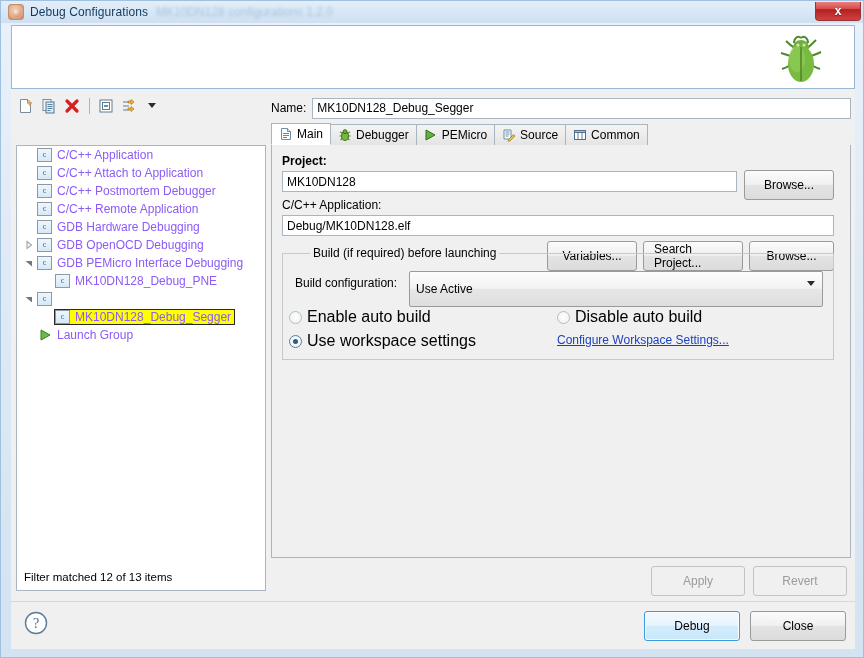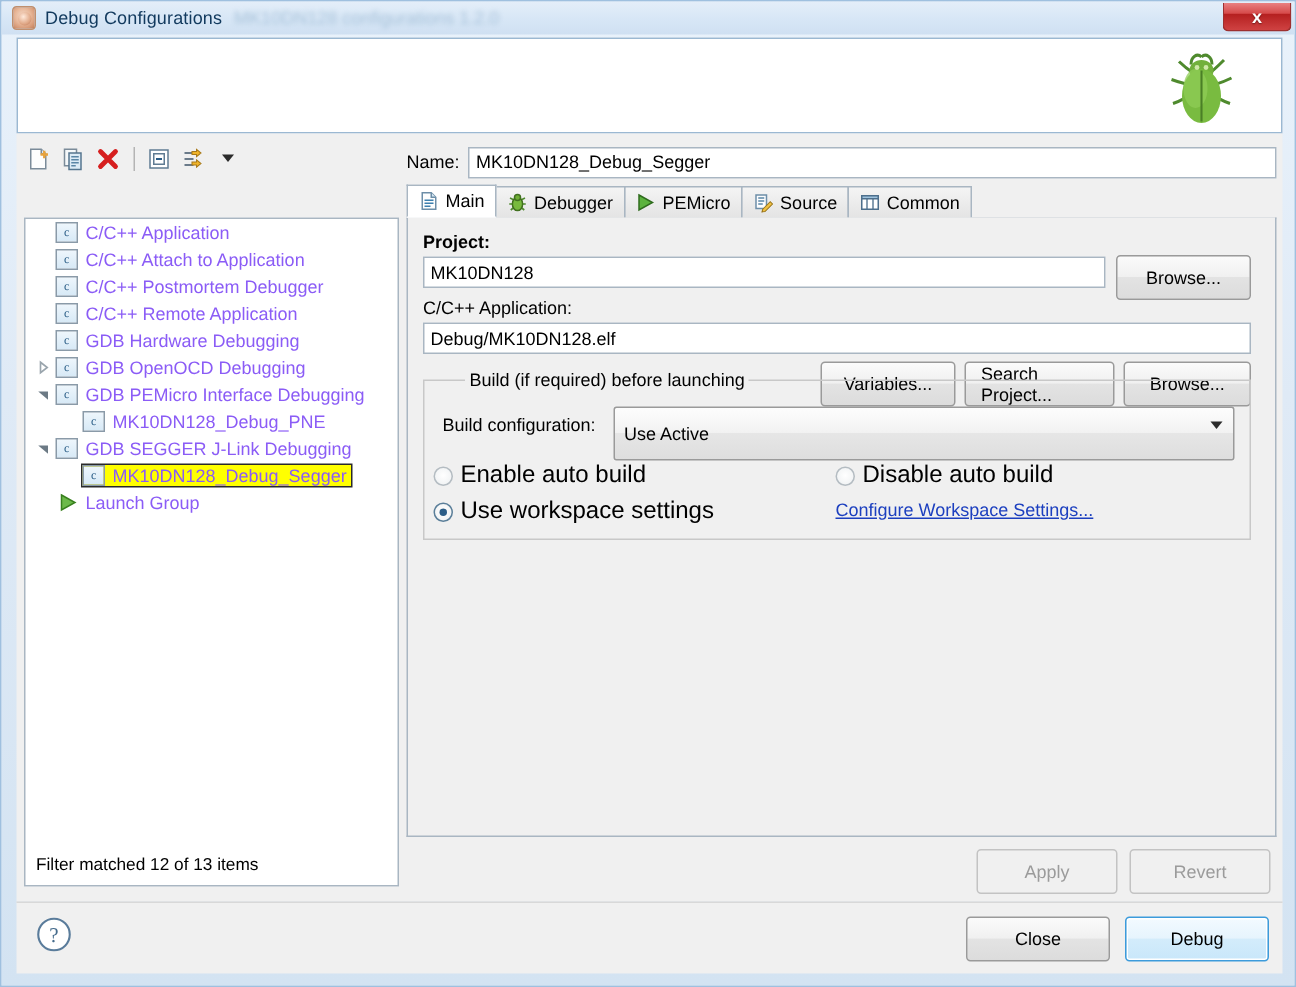--- a/index.html
+++ b/index.html
@@ -579,21 +579,20 @@
               </span>
             </div>
             <div class="tree-row" style="padding-left: 4px;">
               <span class="tw-arrow">
                 <svg width="10" height="10" viewBox="0 0 10 10">
                   <path d="M1.5 3 L8 3 L8 8.5 z" fill="#6c7a85"></path>
                 </svg>
               </span>
               <span class="sel-wrap">
                 <span class="cicon">c</span>
-                <span class="tree-label">GDB SEGGER J-Link Debugging</span>
               </span>
             </div>
             <div class="tree-row selected" style="padding-left: 22px;">
               <span class="tw-arrow"></span>
               <span class="sel-wrap">
                 <span class="cicon">c</span>
                 <span class="tree-label">MK10DN128_Debug_Segger</span>
               </span>
             </div>
             <div class="tree-row" style="padding-left: 4px;">
@@ -718,18 +717,18 @@
 
     </div>
   </div>
 
   <div id="footer">
     <svg id="help-icon" viewBox="0 0 26 26">
       <circle cx="13" cy="13" r="10.5" fill="#ffffff" stroke="#5a7c9b" stroke-width="1.4"></circle>
       <text x="13" y="18" text-anchor="middle" font-family="Liberation Serif, serif" font-size="14" fill="#456b8c">?</text>
     </svg>
     <div id="footer-buttons">
+      <div class="btn primary">Debug</div>
       <div class="btn">Close</div>
-      <div class="btn primary">Debug</div>
     </div>
   </div>
 
 </div>
 
 </body></html>

